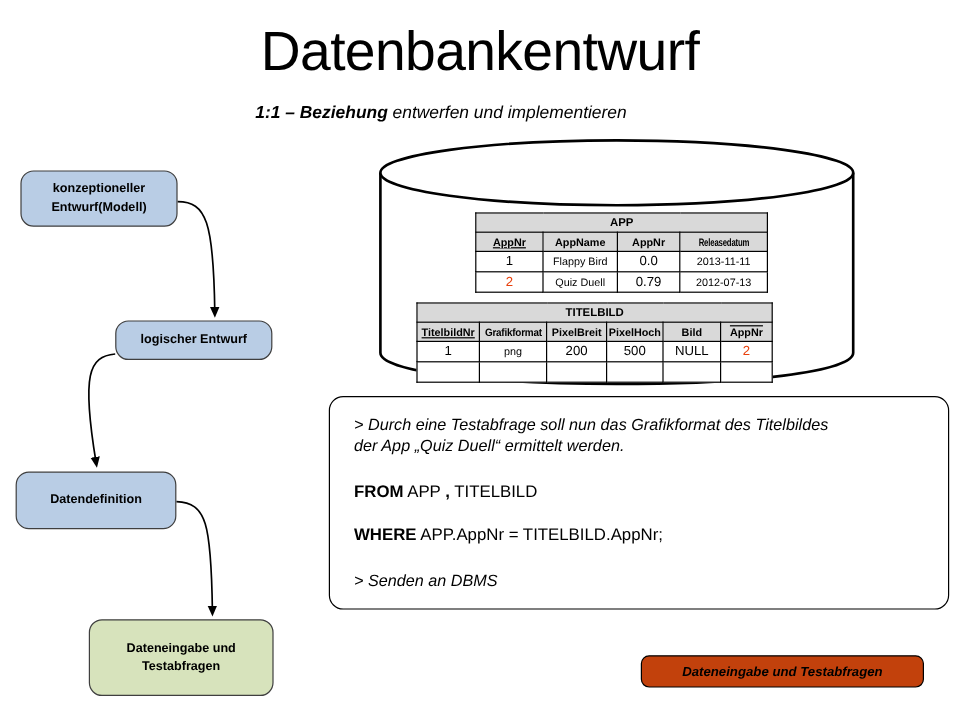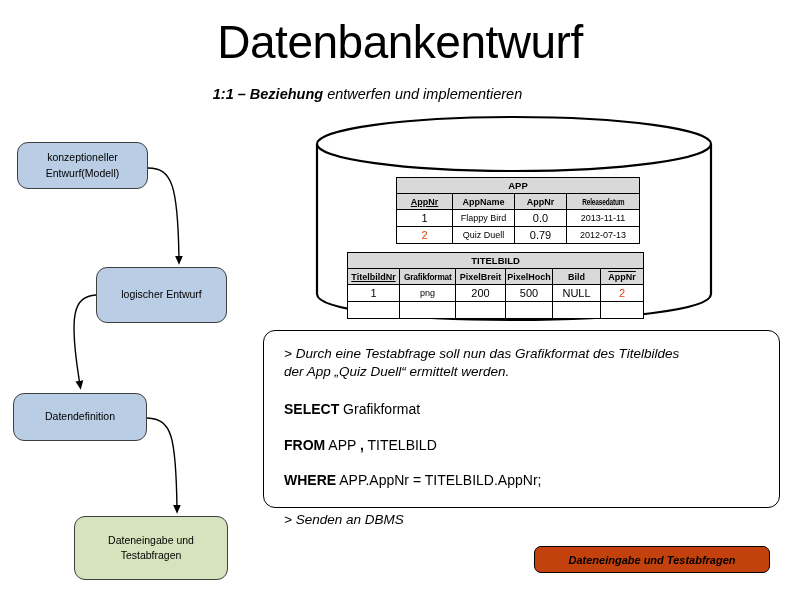--- a/index.html
+++ b/index.html
@@ -50,29 +50,29 @@
   .flowbox {
     position: absolute;
     box-sizing: border-box;
     border: 1.2px solid #3f3f3f;
     border-radius: 11px;
     display: flex;
     align-items: center;
     justify-content: center;
     text-align: center;
     font-size: 10.5px;
-    font-weight: normal;
+    font-weight: bold;
     line-height: 1.45;
     padding: 2px 6px;
   }
   .flowbox.blue { background: #b9cde5; }
   .flowbox.green { background: #d7e3bc; border-radius: 11px; }
 
   #fb-konzept { left: 17px;  top: 142px; width: 131px; height: 47px; }
-  #fb-logisch { left: 96px;  top: 267px; width: 131px; height: 56px; }
+  #fb-logisch { left: 96px;  top: 267px; width: 131px; height: 33px; }
   #fb-datendef{ left: 13px;  top: 393px; width: 134px; height: 48px; }
   #fb-eingabe { left: 74px;  top: 516px; width: 154px; height: 64px; }
 
   
   #arrows {
     position: absolute;
     left: 0; top: 0;
     width: 800px; height: 600px;
     pointer-events: none;
   }
@@ -134,21 +134,21 @@
   }
 
   
   #tbl-app { left: 396px; top: 177px; width: 243px; }
   
   #tbl-titelbild { left: 347px; top: 252px; width: 296px; }
 
   
   #sqlbox {
     position: absolute;
-    left: 263px;
+    left: 274px;
     top: 330px;
     width: 517px;
     height: 178px;
     box-sizing: border-box;
     border: 1.6px solid #000000;
     border-radius: 12px;
     background: #ffffff;
   }
   #sql-inner {
     position: absolute;
@@ -317,21 +317,20 @@
       </tr>
     </tbody>
   </table>
 
   <div id="sqlbox">
     <div id="sql-inner">
       <p class="sql-note">
         <span>&gt; Durch eine Testabfrage soll nun das Grafikformat des Titelbildes</span><br>
         <span>der App „Quiz Duell“ ermittelt werden.</span>
       </p>
-      <p class="sql-line"><span class="kw">SELECT</span><span> Grafikformat</span></p>
       <p class="sql-line"><span class="kw">FROM</span><span> APP </span><span class="kw">,</span><span> TITELBILD</span></p>
       <p class="sql-line"><span class="kw">WHERE</span><span> APP.AppNr = TITELBILD.AppNr;</span></p>
       <p class="sql-send">&gt; Senden an DBMS</p>
     </div>
   </div>
 
   <div id="bottom-label">
     <span>Dateneingabe und Testabfragen</span>
   </div>
 

